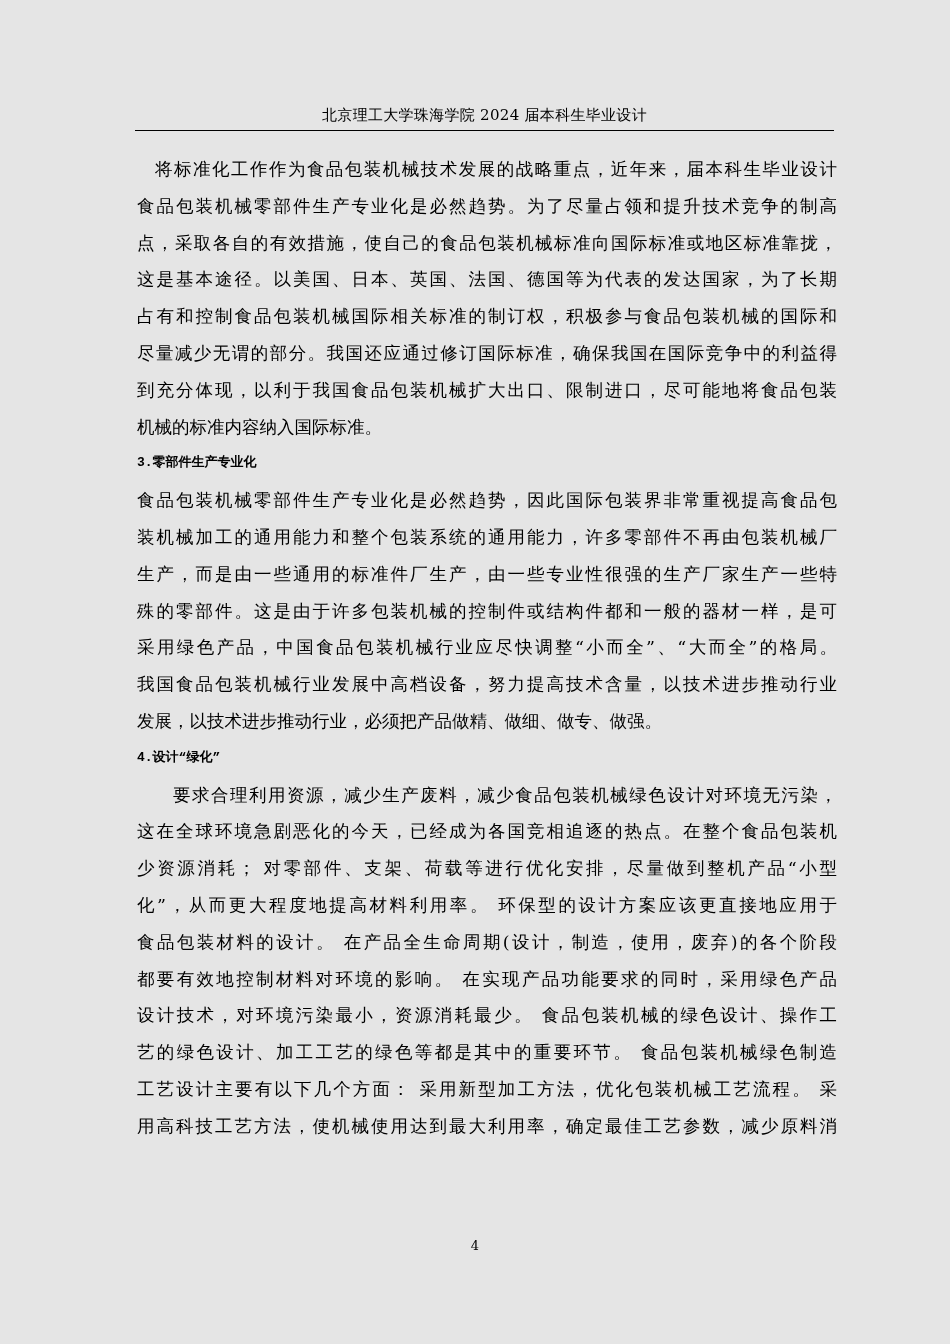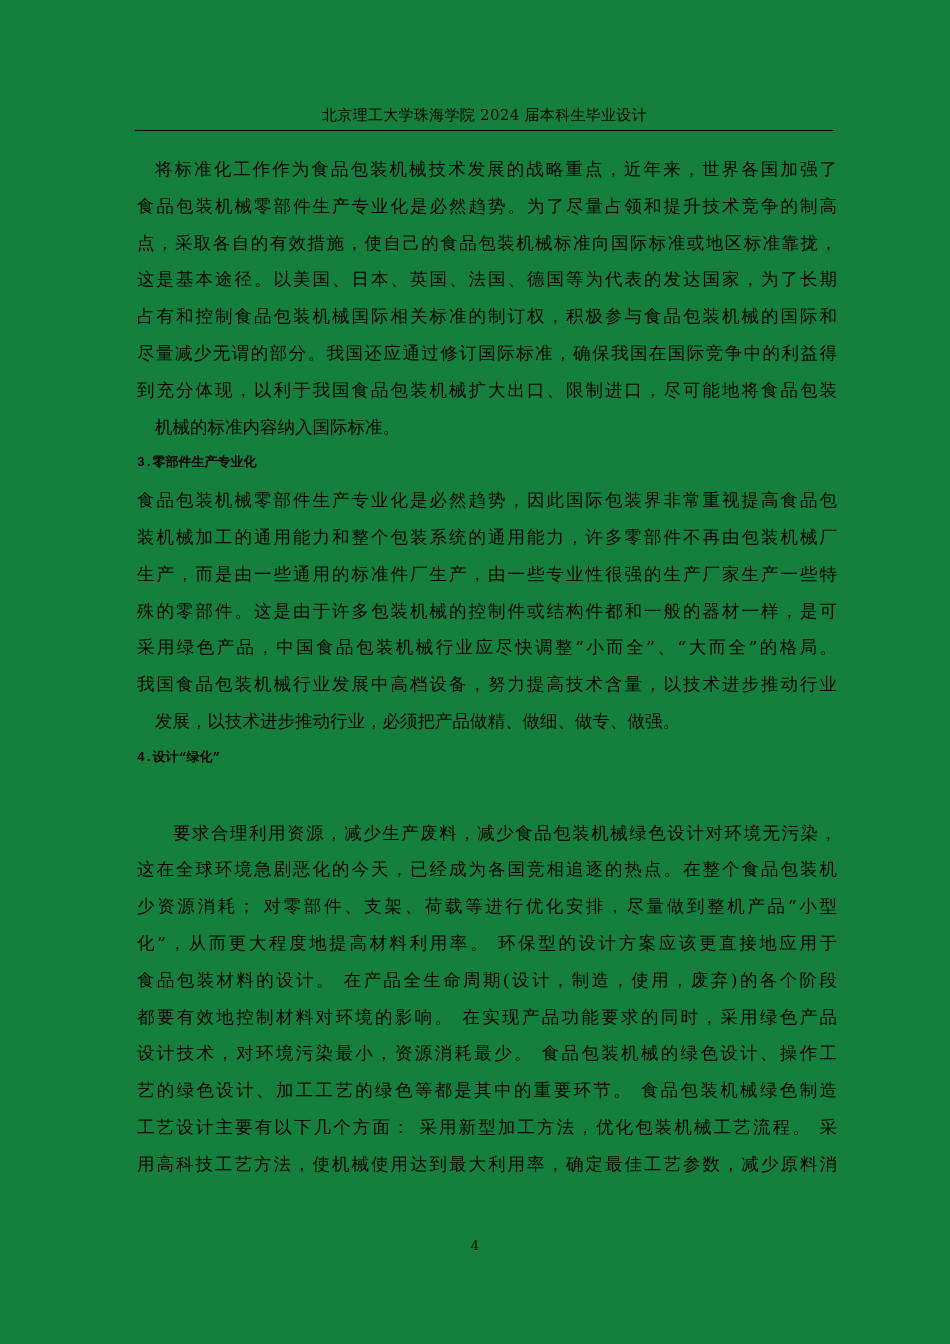--- a/index.html
+++ b/index.html
@@ -12,21 +12,21 @@
       height: 1344px;
       position: relative;
       overflow: hidden;
       font-family: "DejaVu Serif", "Liberation Serif", serif;
       color: #000000;
     }
     .page {
       position: absolute;
       left: 0; top: 0;
       width: 950px; height: 1344px;
-      background: #15803d;
+      background: #e5e5e5;
     }
     .header {
       position: absolute;
       left: 135px;
       top: 104px;
       width: 699px;
       text-align: center;
       font-size: 15px;
       line-height: 22px;
       letter-spacing: 0.3px;
@@ -49,24 +49,23 @@
       height: 36.8px;
       line-height: 36.8px;
       font-size: 17.5px;
       white-space: nowrap;
       text-align: justify;
       text-align-last: justify;
       letter-spacing: 0px;
     }
     .line.last {
       text-align-last: left;
-      margin-left: 18px;
     }
     .line.indent1 { padding-left: 18px; }
-    .line.indent2 { padding-left: 36px; margin-top: 38px; }
+    .line.indent2 { padding-left: 36px; }
     .heading {
       height: 36.8px;
       line-height: 36.8px;
       font-size: 13px;
       font-weight: bold;
       white-space: nowrap;
       font-family: Liberation Mono, monospace;
     }
     .page-number {
       position: absolute;
@@ -82,21 +81,21 @@
 <body>
 
 <div class="page">
 
   <div class="header">北京理工大学珠海学院 2024 届本科生毕业设计</div>
   <div class="header-rule"></div>
 
   <div class="body">
 
     <div>
-      <div class="line indent1">将标准化工作作为食品包装机械技术发展的战略重点，近年来，世界各国加强了</div>
+      <div class="line indent1">将标准化工作作为食品包装机械技术发展的战略重点，近年来，届本科生毕业设计</div>
       <div class="line">食品包装机械零部件生产专业化是必然趋势。为了尽量占领和提升技术竞争的制高</div>
       <div class="line">点，采取各自的有效措施，使自己的食品包装机械标准向国际标准或地区标准靠拢，</div>
       <div class="line">这是基本途径。以美国、日本、英国、法国、德国等为代表的发达国家，为了长期</div>
       <div class="line">占有和控制食品包装机械国际相关标准的制订权，积极参与食品包装机械的国际和</div>
       <div class="line">尽量减少无谓的部分。我国还应通过修订国际标准，确保我国在国际竞争中的利益得</div>
       <div class="line">到充分体现，以利于我国食品包装机械扩大出口、限制进口，尽可能地将食品包装</div>
       <div class="line last">机械的标准内容纳入国际标准。</div>
     </div>
 
     <div class="heading">3.零部件生产专业化</div>

